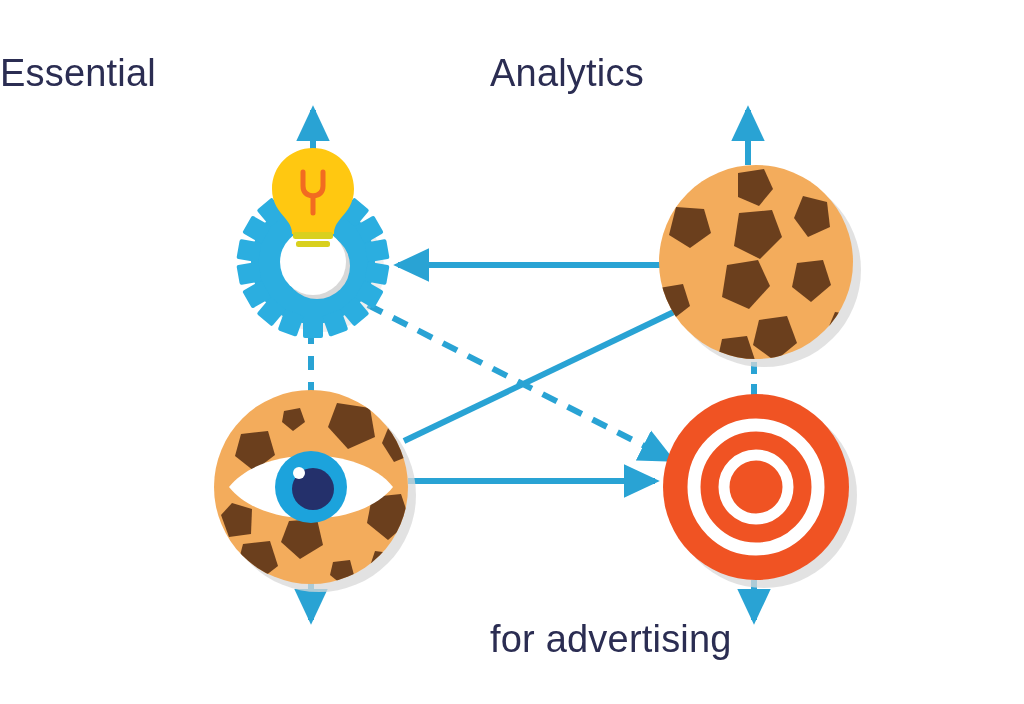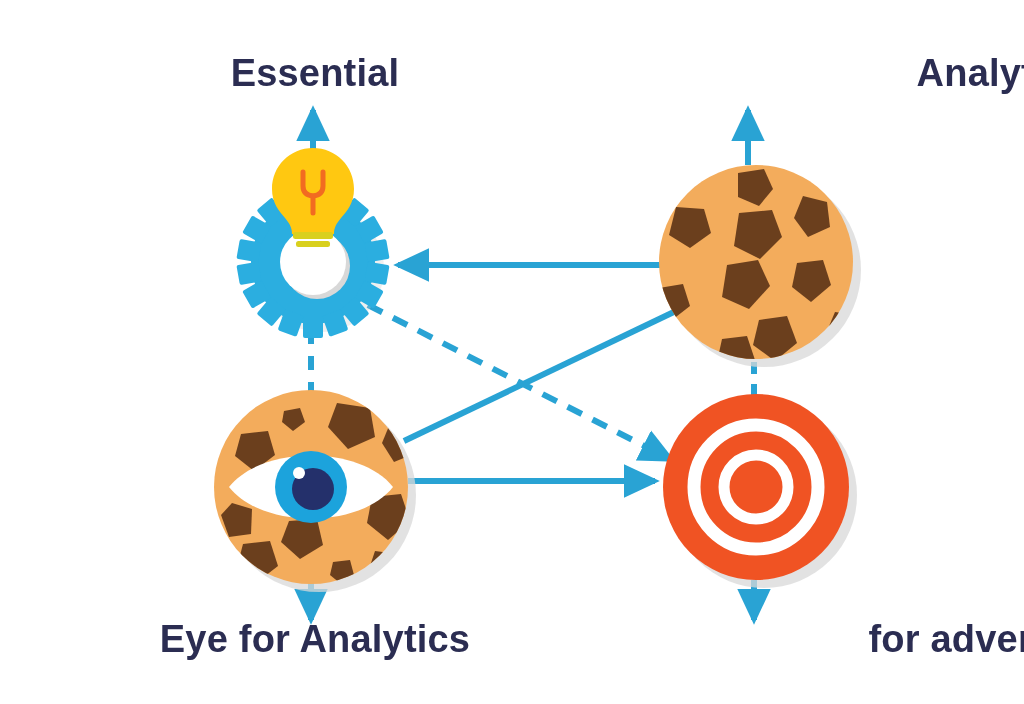--- a/index.html
+++ b/index.html
@@ -24,24 +24,24 @@
     top: 0;
     left: 0;
     width: 1024px;
     height: 704px;
   }
   .node-label {
     position: absolute;
     color: #2B2D52;
     font-family: "Liberation Sans", sans-serif;
     font-size: 38px;
-    font-weight: 700;
+    font-weight: 400;
     letter-spacing: 0.2px;
     white-space: nowrap;
-    text-align: center;
+    text-align: left;
   }
   #label-essential   { left: 0px;   top: 52px;  width: 630px; }
   #label-analytics   { left: 490px; top: 52px;  width: 1024px; }
   #label-eye         { left: 0px;   top: 618px; width: 630px; }
   #label-advertising { left: 490px; top: 618px; width: 1024px; }
 </style>
 </head>
 <body>
 
 <div id="canvas">
@@ -225,17 +225,16 @@
       <circle cx="756" cy="487" r="93" fill="#F05323"></circle>
       <circle cx="756" cy="487" r="62" fill="none" stroke="#FFFFFF" stroke-width="13"></circle>
       <circle cx="756" cy="487" r="32" fill="none" stroke="#FFFFFF" stroke-width="11"></circle>
     </g>
   </svg>
 
   <div class="node-label" id="label-essential">Essential</div>
 
   <div class="node-label" id="label-analytics">Analytics</div>
 
-  <div class="node-label" id="label-eye">Eye for Analytics</div>
 
   <div class="node-label" id="label-advertising">for advertising</div>
 
 </div>
 
 </body></html>

